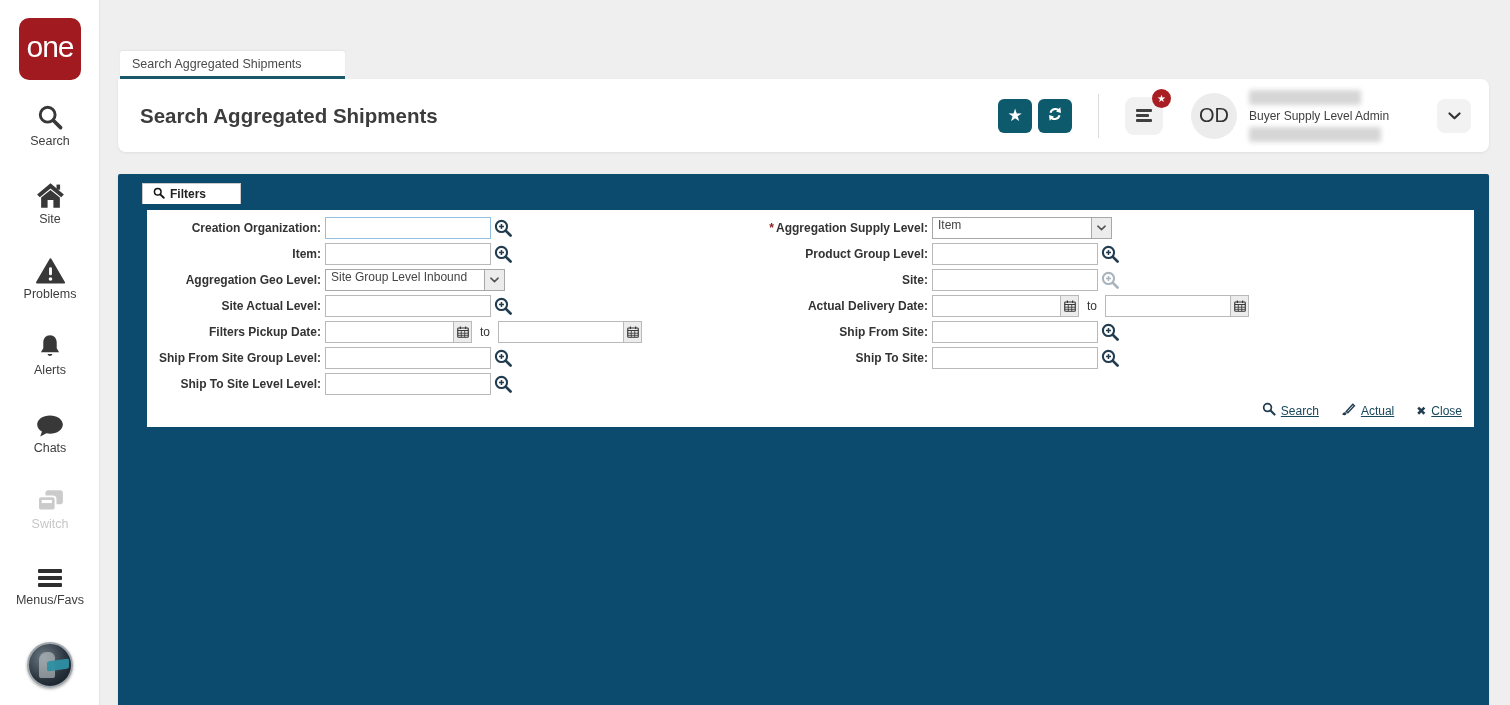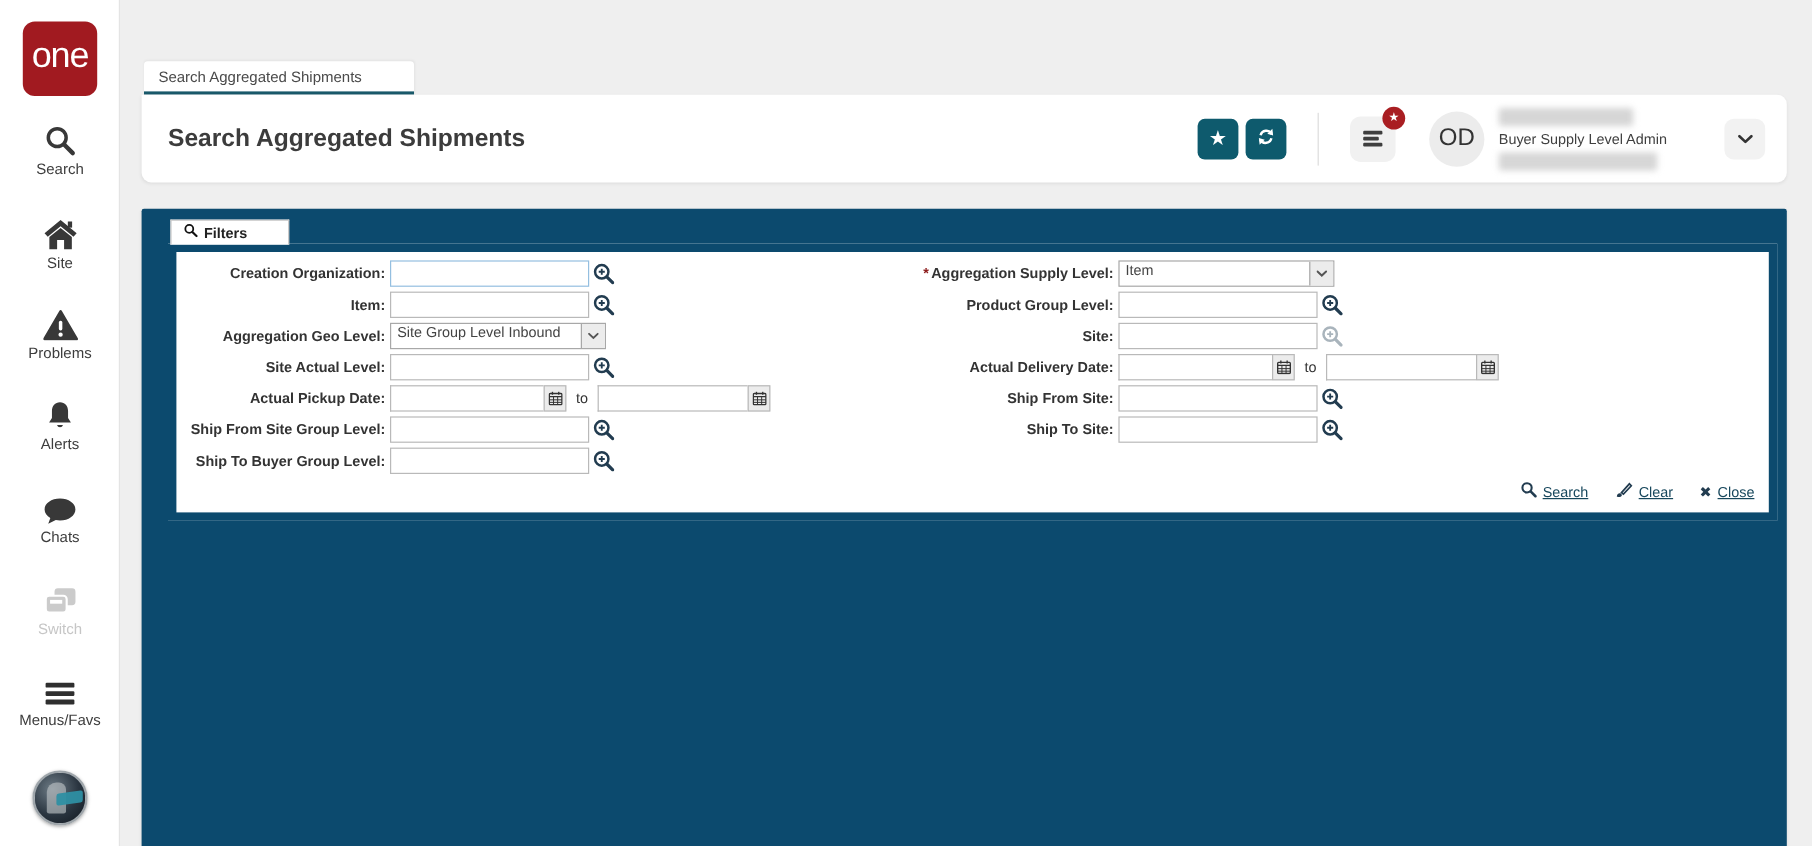--- a/index.html
+++ b/index.html
@@ -302,21 +302,21 @@
                   <circle cx="8.3" cy="8.3" r="6.2" fill="none" stroke="#223c50" stroke-width="2.3"></circle>
                   <line x1="8.3" y1="5.5" x2="8.3" y2="11.1" stroke="#223c50" stroke-width="1.7"></line>
                   <line x1="5.5" y1="8.3" x2="11.1" y2="8.3" stroke="#223c50" stroke-width="1.7"></line>
                   <line x1="13.2" y1="13.2" x2="18.4" y2="18.4" stroke="#223c50" stroke-width="3" stroke-linecap="round"></line>
                 </svg>
             </span>
           </div>
         </div>
 
         <div class="frow">
-          <label class="flabel">Actual Pickup Date:</label>
+          <label class="flabel">Filters Pickup Date:</label>
           <div class="ffield">
             <span class="dategrp">
               <input class="din" style="">
               <button class="calbtn">
                 <svg width="12" height="12" viewBox="0 0 16 16">
                     <rect x="1" y="2.6" width="14" height="12.4" rx="1" fill="none" stroke="#333" stroke-width="1.5"></rect>
                     <line x1="4.5" y1="0.6" x2="4.5" y2="4" stroke="#333" stroke-width="1.5"></line>
                     <line x1="11.5" y1="0.6" x2="11.5" y2="4" stroke="#333" stroke-width="1.5"></line>
                     <line x1="1" y1="6" x2="15" y2="6" stroke="#333" stroke-width="1.3"></line>
                     <line x1="5.7" y1="6" x2="5.7" y2="15" stroke="#333" stroke-width="1.1"></line>
@@ -354,21 +354,21 @@
                   <circle cx="8.3" cy="8.3" r="6.2" fill="none" stroke="#223c50" stroke-width="2.3"></circle>
                   <line x1="8.3" y1="5.5" x2="8.3" y2="11.1" stroke="#223c50" stroke-width="1.7"></line>
                   <line x1="5.5" y1="8.3" x2="11.1" y2="8.3" stroke="#223c50" stroke-width="1.7"></line>
                   <line x1="13.2" y1="13.2" x2="18.4" y2="18.4" stroke="#223c50" stroke-width="3" stroke-linecap="round"></line>
                 </svg>
             </span>
           </div>
         </div>
 
         <div class="frow">
-          <label class="flabel">Ship To Buyer Group Level:</label>
+          <label class="flabel">Ship To Site Level Level:</label>
           <div class="ffield">
             <input class="fin" style="">
             <span class="lookup">
               <svg width="18" height="18" viewBox="0 0 20 20">
                   <circle cx="8.3" cy="8.3" r="6.2" fill="none" stroke="#223c50" stroke-width="2.3"></circle>
                   <line x1="8.3" y1="5.5" x2="8.3" y2="11.1" stroke="#223c50" stroke-width="1.7"></line>
                   <line x1="5.5" y1="8.3" x2="11.1" y2="8.3" stroke="#223c50" stroke-width="1.7"></line>
                   <line x1="13.2" y1="13.2" x2="18.4" y2="18.4" stroke="#223c50" stroke-width="3" stroke-linecap="round"></line>
                 </svg>
             </span>
@@ -502,21 +502,21 @@
           </span>
           <span class="atxt">Search</span>
         </div>
         <div class="faction">
           <span>
             <svg width="15" height="15" viewBox="0 0 16 16">
                 <path d="M5.6 11.2 L12.6 3.4 L14.3 5.1 L7.3 12.6 Z" fill="none" stroke="#223c50" stroke-width="1.5"></path>
                 <path d="M1.4 14.6 C1.8 12.4 3.6 11.2 5.2 12.3 C6.5 13.2 5.9 15 4.2 15.1 C3.2 15.2 2 15 1.4 14.6 Z" fill="#223c50"></path>
               </svg>
           </span>
-          <span class="atxt">Clear</span>
+          <span class="atxt">Actual</span>
         </div>
         <div class="faction">
           <span class="close-x">✖</span>
           <span class="atxt">Close</span>
         </div>
       </div>
 
     </div>
   </div>
 </div>

